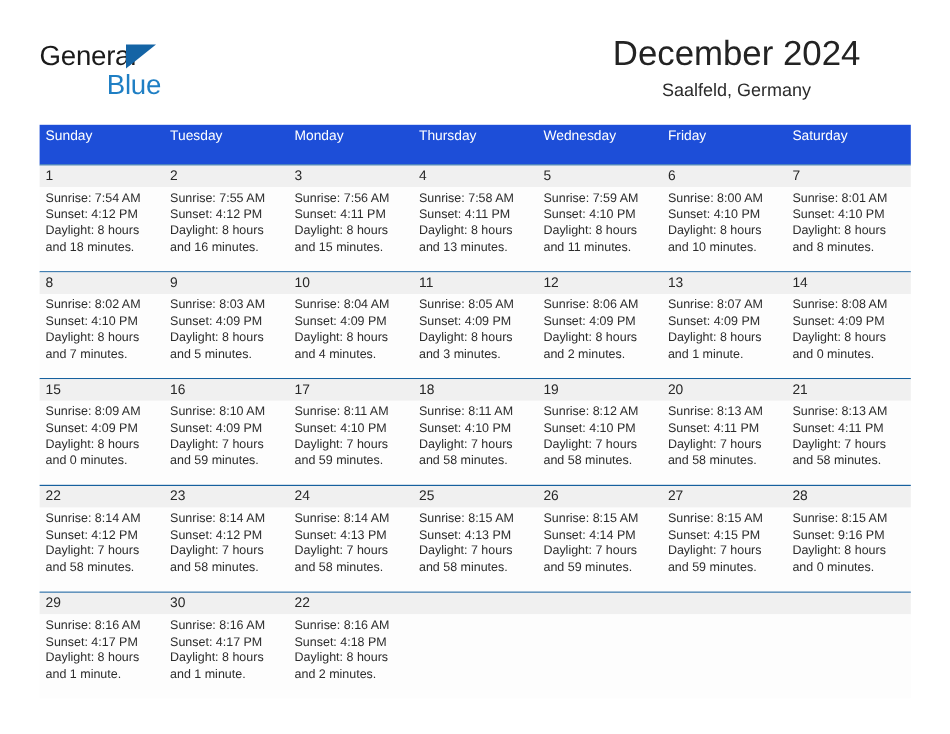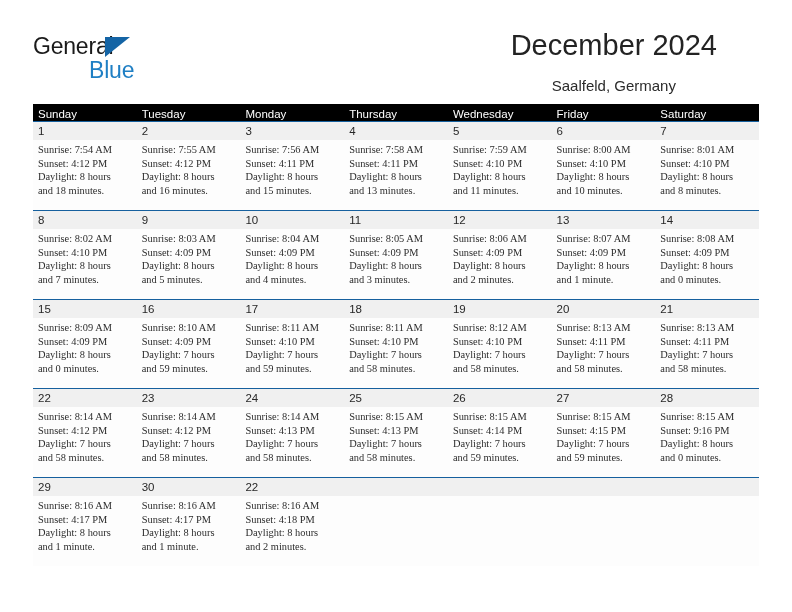--- a/index.html
+++ b/index.html
@@ -72,36 +72,36 @@
     font-size: 29px;
     color: #232323;
     line-height: 34px;
     font-weight: normal;
     white-space: nowrap;
   }
   .cal-subtitle {
     font-size: 15px;
     color: #2b2b2b;
     line-height: 22px;
-    margin-top: 13px;
+    margin-top: 3px;
     white-space: nowrap;
   }
 
   
   .calendar {
     position: absolute;
     left: 33px;
     top: 104px;
     width: 726px;
   }
   .weekhead {
     display: flex;
     width: 100%;
-    background: #000000;
-    height: 17px;
+    background: #1d4ed8;
+    height: 33px;
   }
   .weekhead .wd {
     flex: 1 1 0;
     color: #ffffff;
     font-size: 11.5px;
     line-height: 21px;
     padding-left: 5px;
     white-space: nowrap;
     overflow: hidden;
   }
@@ -126,21 +126,20 @@
   }
   .week .detailrow {
     display: flex;
     width: 100%;
     background: #fdfdfd;
     height: 70px;
   }
   .week .detailrow .dc {
     flex: 1 1 0;
     padding: 3px 4px 0 5px;
-    font-family: Liberation Serif, serif;
   }
   .dc .line {
     font-size: 10.4px;
     color: #2c2c2c;
     line-height: 13.6px;
     white-space: nowrap;
   }
 </style>
 </head>
 <body>

